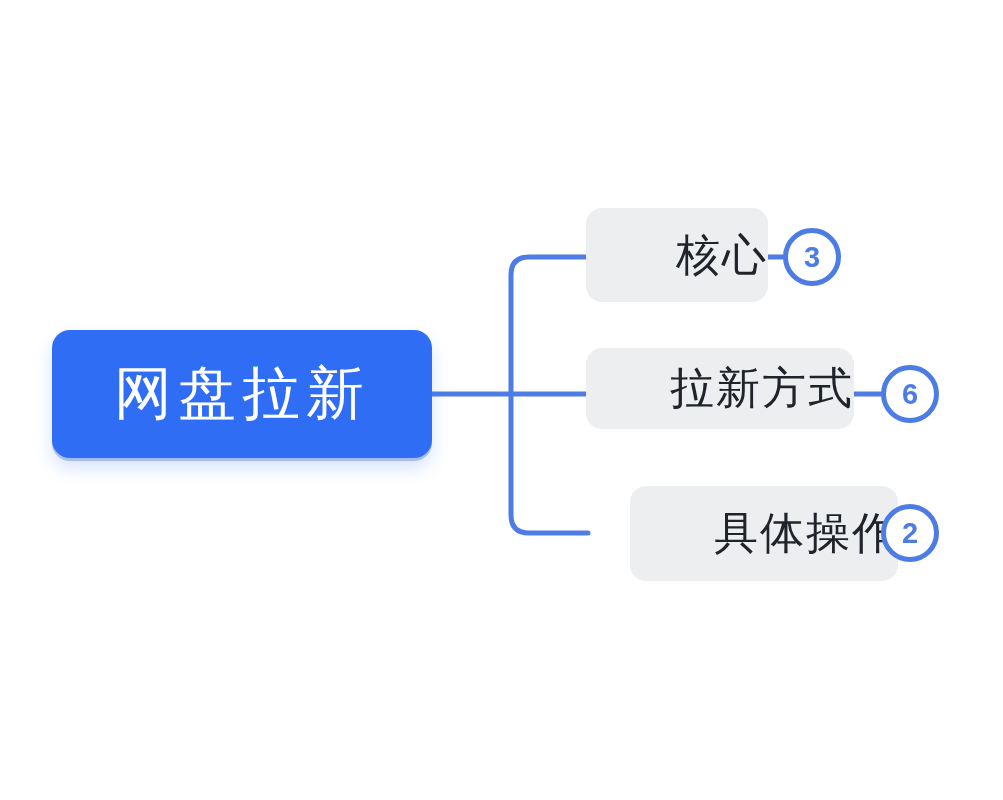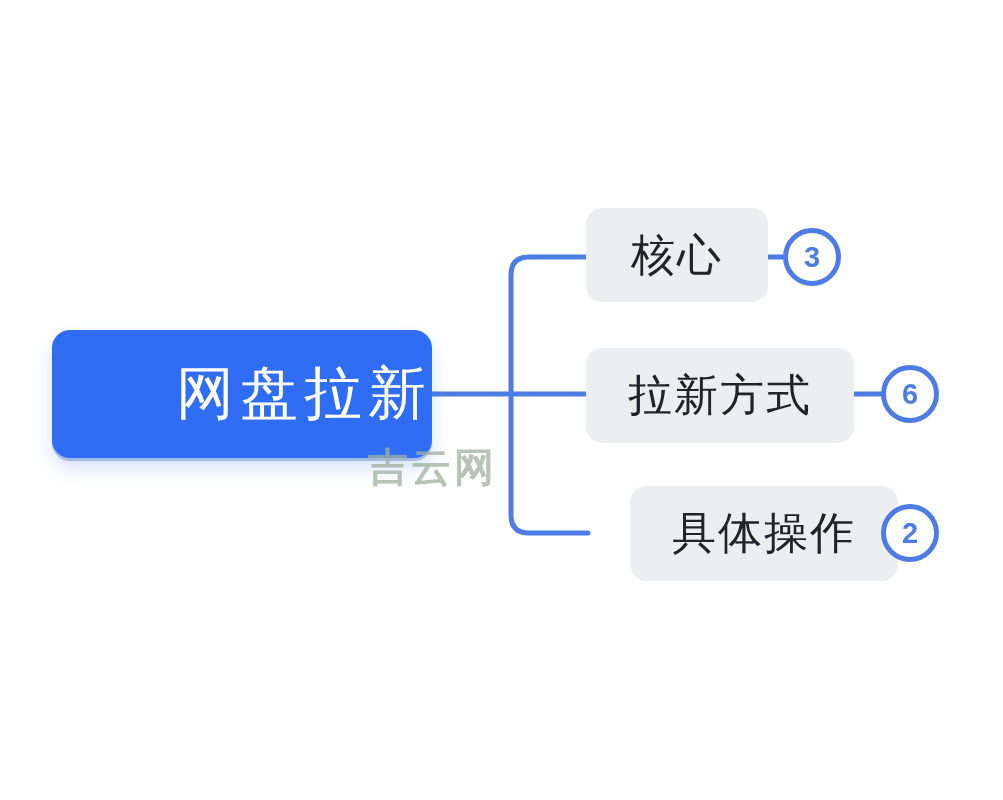--- a/index.html
+++ b/index.html
@@ -45,42 +45,42 @@
     align-items: center;
     justify-content: center;
     cursor: default;
   }
   .node-root {
     left: 52px; top: 330px;
     width: 380px; height: 128px;
     background: var(--root-bg);
     border-radius: 18px;
     box-shadow: 0 3px 0 rgba(24, 74, 180, 0.28), 0 10px 18px rgba(47, 110, 244, 0.20);
-    justify-content: flex-end;
   }
   .node-root .node-label {
     color: var(--root-text);
     font-size: 58px;
     font-weight: 500;
     letter-spacing: 6px;
     white-space: nowrap;
   }
   .node-child {
     background: var(--child-bg);
     border-radius: 16px;
+    justify-content: flex-end;
   }
   .node-child .node-label {
     color: var(--child-text);
     font-size: 44px;
     font-weight: 500;
     letter-spacing: 2px;
     white-space: nowrap;
   }
   .node-child-1 { left: 586px; top: 208px; width: 182px; height: 94px; }
-  .node-child-2 { left: 586px; top: 348px; width: 268px; height: 95px; }
+  .node-child-2 { left: 586px; top: 348px; width: 268px; height: 81px; }
   .node-child-3 { left: 586px; top: 486px; width: 268px; height: 95px; margin-left: 44px; }
   .badge {
     position: absolute;
     width: 58px; height: 58px;
     border: 5px solid var(--badge-border);
     border-radius: 50%;
     background: var(--badge-bg);
     display: flex;
     align-items: center;
     justify-content: center;
@@ -141,15 +141,14 @@
     <span>6</span>
   </div>
 
   <div class="node node-child node-child-3">
     <span class="node-label">具体操作</span>
   </div>
   <div class="badge badge-3">
     <span>2</span>
   </div>
 
-  <div class="watermark">吉云网</div>
 
 </div>
 
 </body></html>

